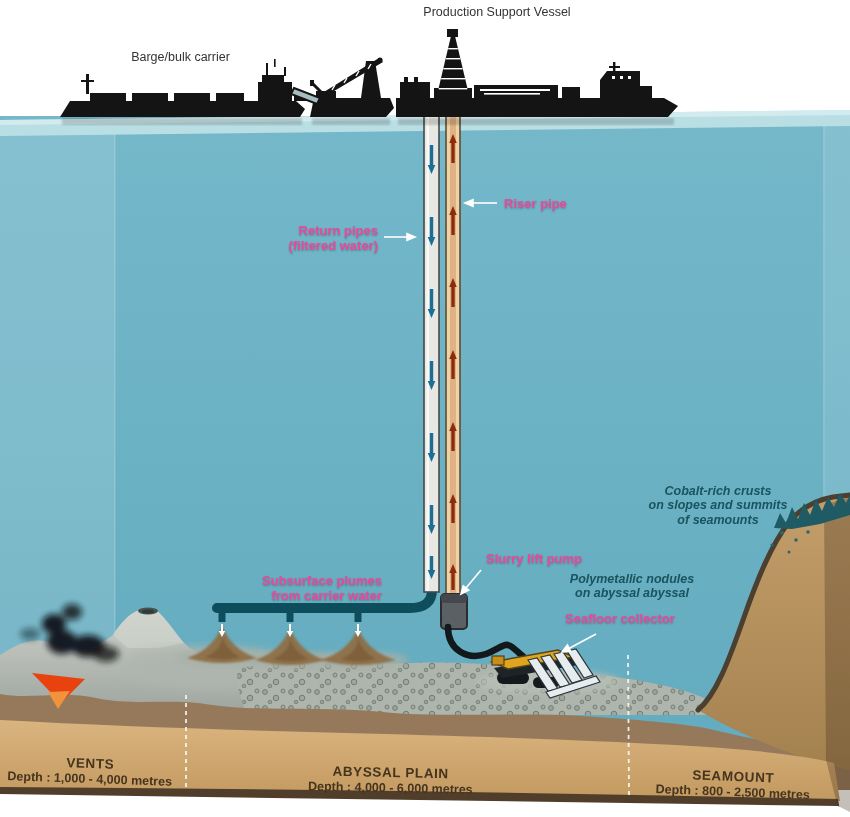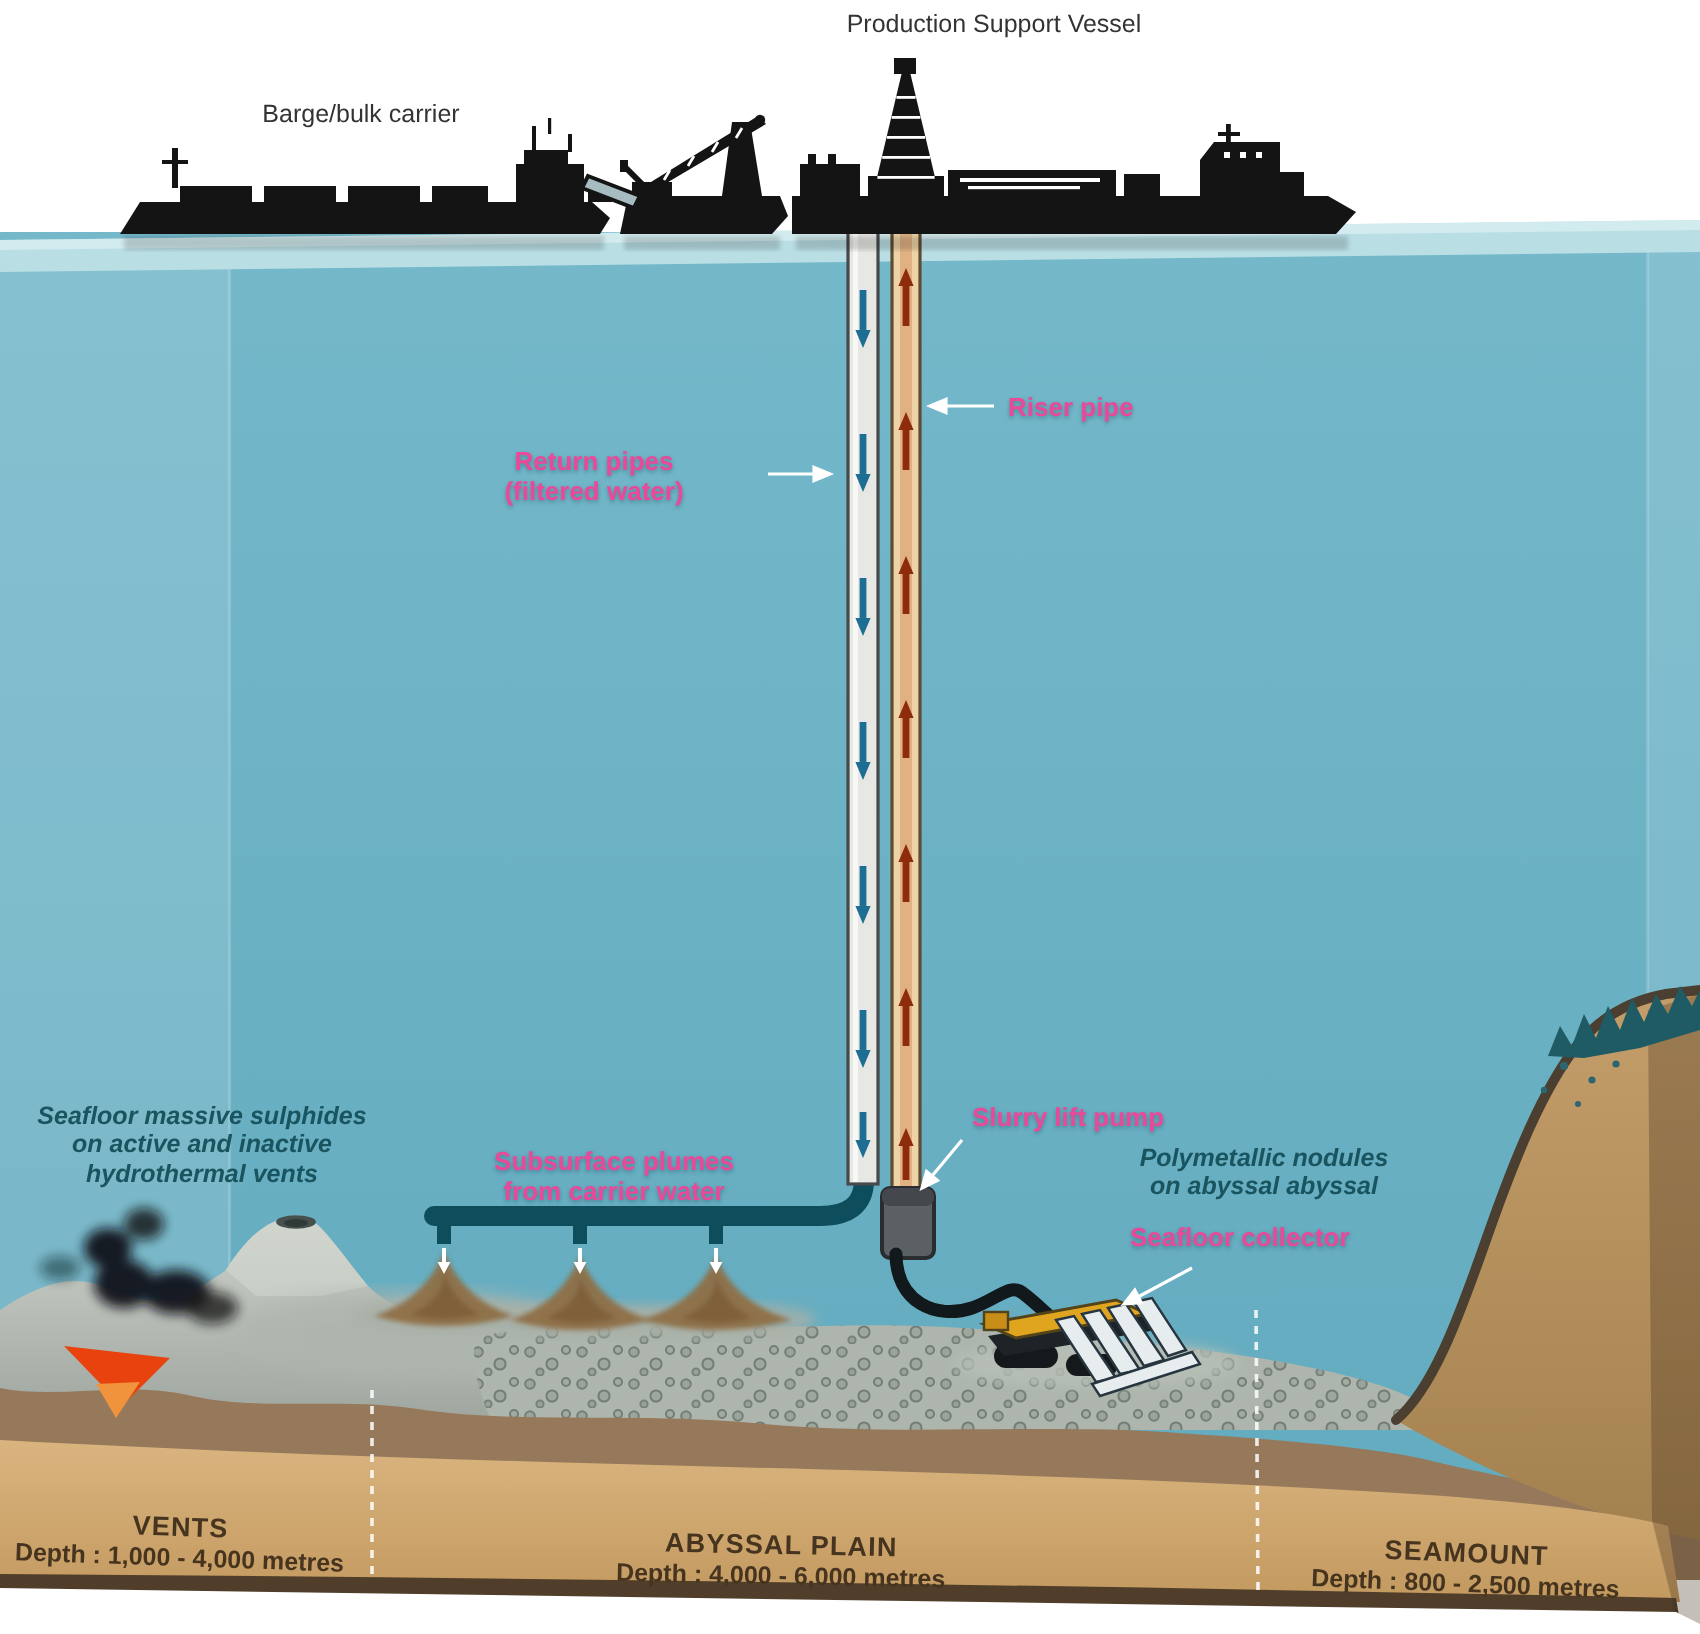--- a/index.html
+++ b/index.html
@@ -5,21 +5,21 @@
   html,body{margin:0;padding:0;background:#fff;}
   #stage{position:relative;width:850px;height:817px;overflow:hidden;background:#fff;
          font-family:"Liberation Sans",sans-serif;}
   #scene{position:absolute;left:0;top:0;}
   .lbl{position:absolute;white-space:nowrap;}
   .lbl-dark{color:#333333;font-weight:normal;font-size:12.5px;}
   .lbl-white{color:#ec4899;font-weight:bold;font-size:13px;line-height:1.18;
              text-shadow:0 1px 2px rgba(10,50,60,.35);}
   .lbl-teal{color:#19545f;font-weight:bold;font-style:italic;font-size:12.5px;
             line-height:1.15;text-align:center;}
-  .center{text-align:center;}
+  .center{text-align:right;}
   .zone{position:absolute;text-align:center;color:#46341f;}
   .zone-name{font-weight:bold;font-size:13.5px;letter-spacing:.6px;line-height:1.2;}
   .zone-depth{font-weight:bold;font-size:12.5px;line-height:1.25;}
 </style>
 </head>
 <body>
 
 <div id="stage">
 
 <svg id="scene" width="850" height="817" viewBox="0 0 850 817">
@@ -317,31 +317,31 @@
   <div>(filtered water)</div>
 </div>
 
 <div class="lbl lbl-white" style="left:486px;top:551px;">Slurry lift pump</div>
 
 <div class="lbl lbl-white center" style="left:232px;top:573px;width:150px;">
   <div>Subsurface plumes</div>
   <div>from carrier water</div>
 </div>
 
-<div class="lbl lbl-teal" style="left:10px;top:551px;width:182px;">
-  <div>Seafloor massive sulphides</div>
-  <div>on active and inactive</div>
-  <div>hydrothermal vents</div>
-</div>
 
 <div class="lbl lbl-teal" style="left:552px;top:572px;width:160px;text-align:center;">
   <div>Polymetallic nodules</div>
   <div>on abyssal abyssal</div>
 </div>
 
+<div class="lbl lbl-teal" style="left:642px;top:484px;width:152px;">
+  <div>Cobalt-rich crusts</div>
+  <div>on slopes and summits</div>
+  <div>of seamounts</div>
+</div>
 
 <div class="lbl lbl-white" style="left:565px;top:611px;">Seafloor collector</div>
 
 <div class="zone" style="left:0px;top:756px;width:180px;transform:rotate(2deg);">
   <div class="zone-name">VENTS</div>
   <div class="zone-depth">Depth : 1,000 - 4,000 metres</div>
 </div>
 
 <div class="zone" style="left:288px;top:765px;width:205px;transform:rotate(1.2deg);">
   <div class="zone-name">ABYSSAL PLAIN</div>

